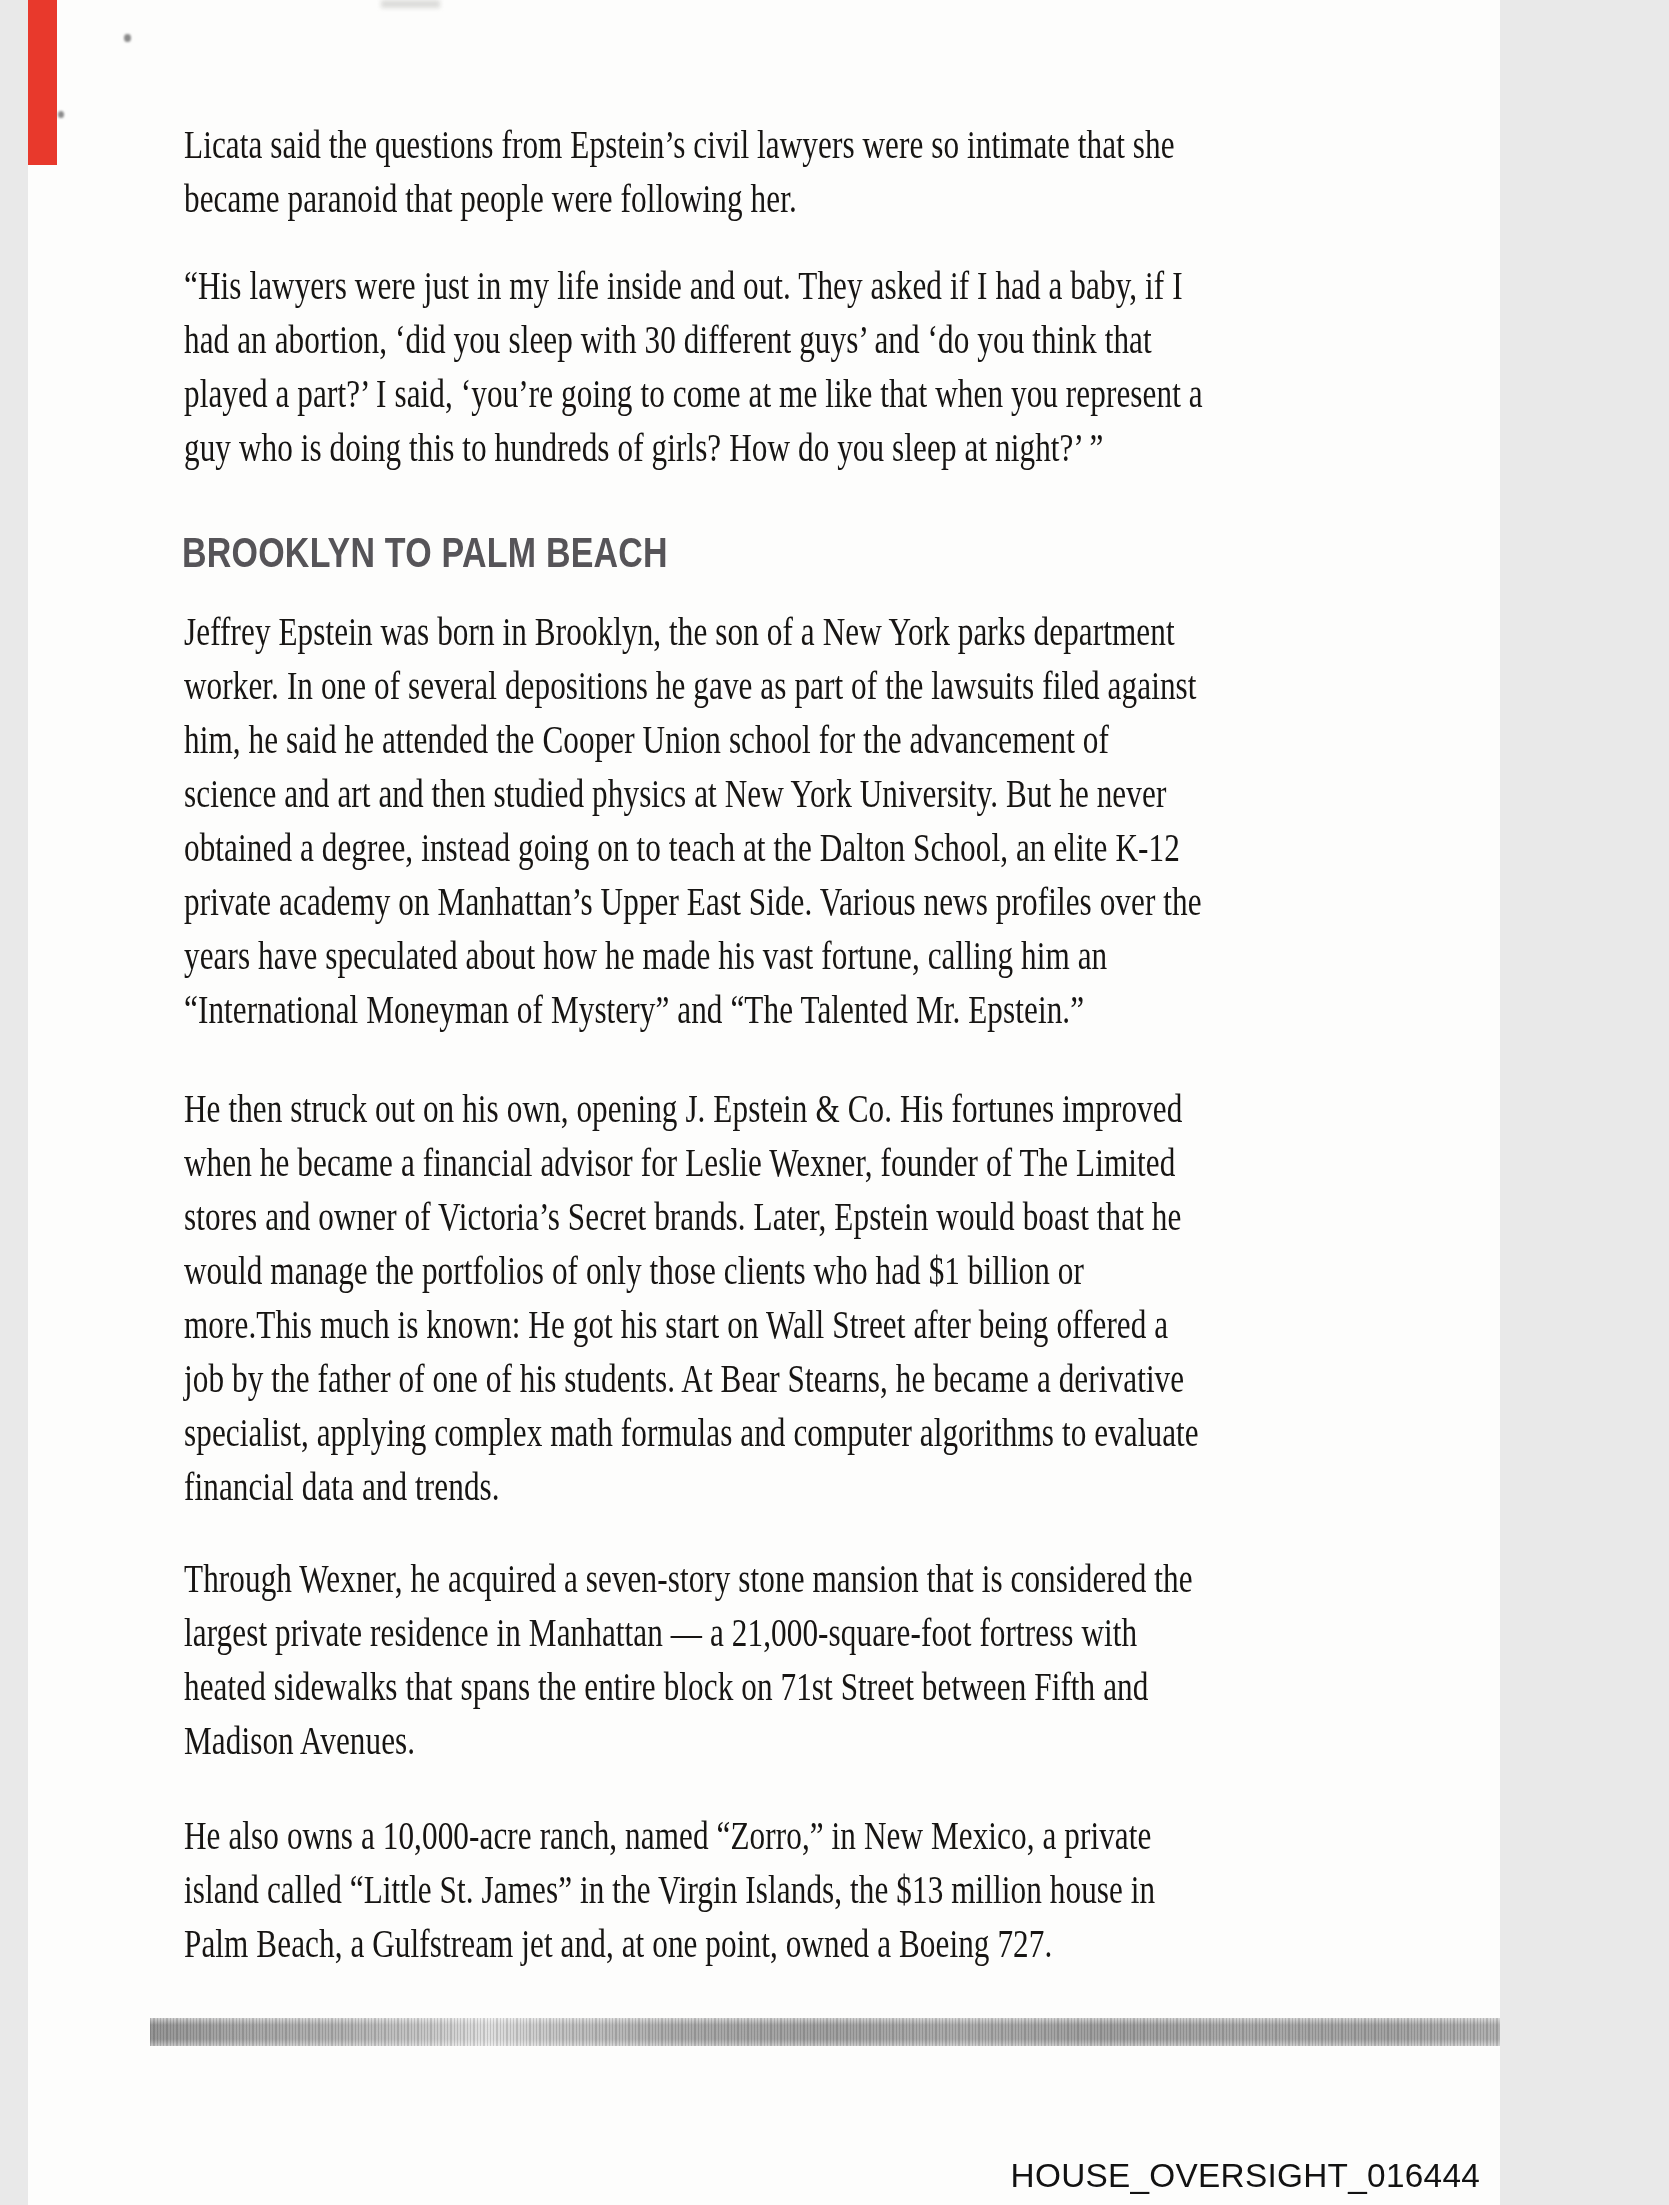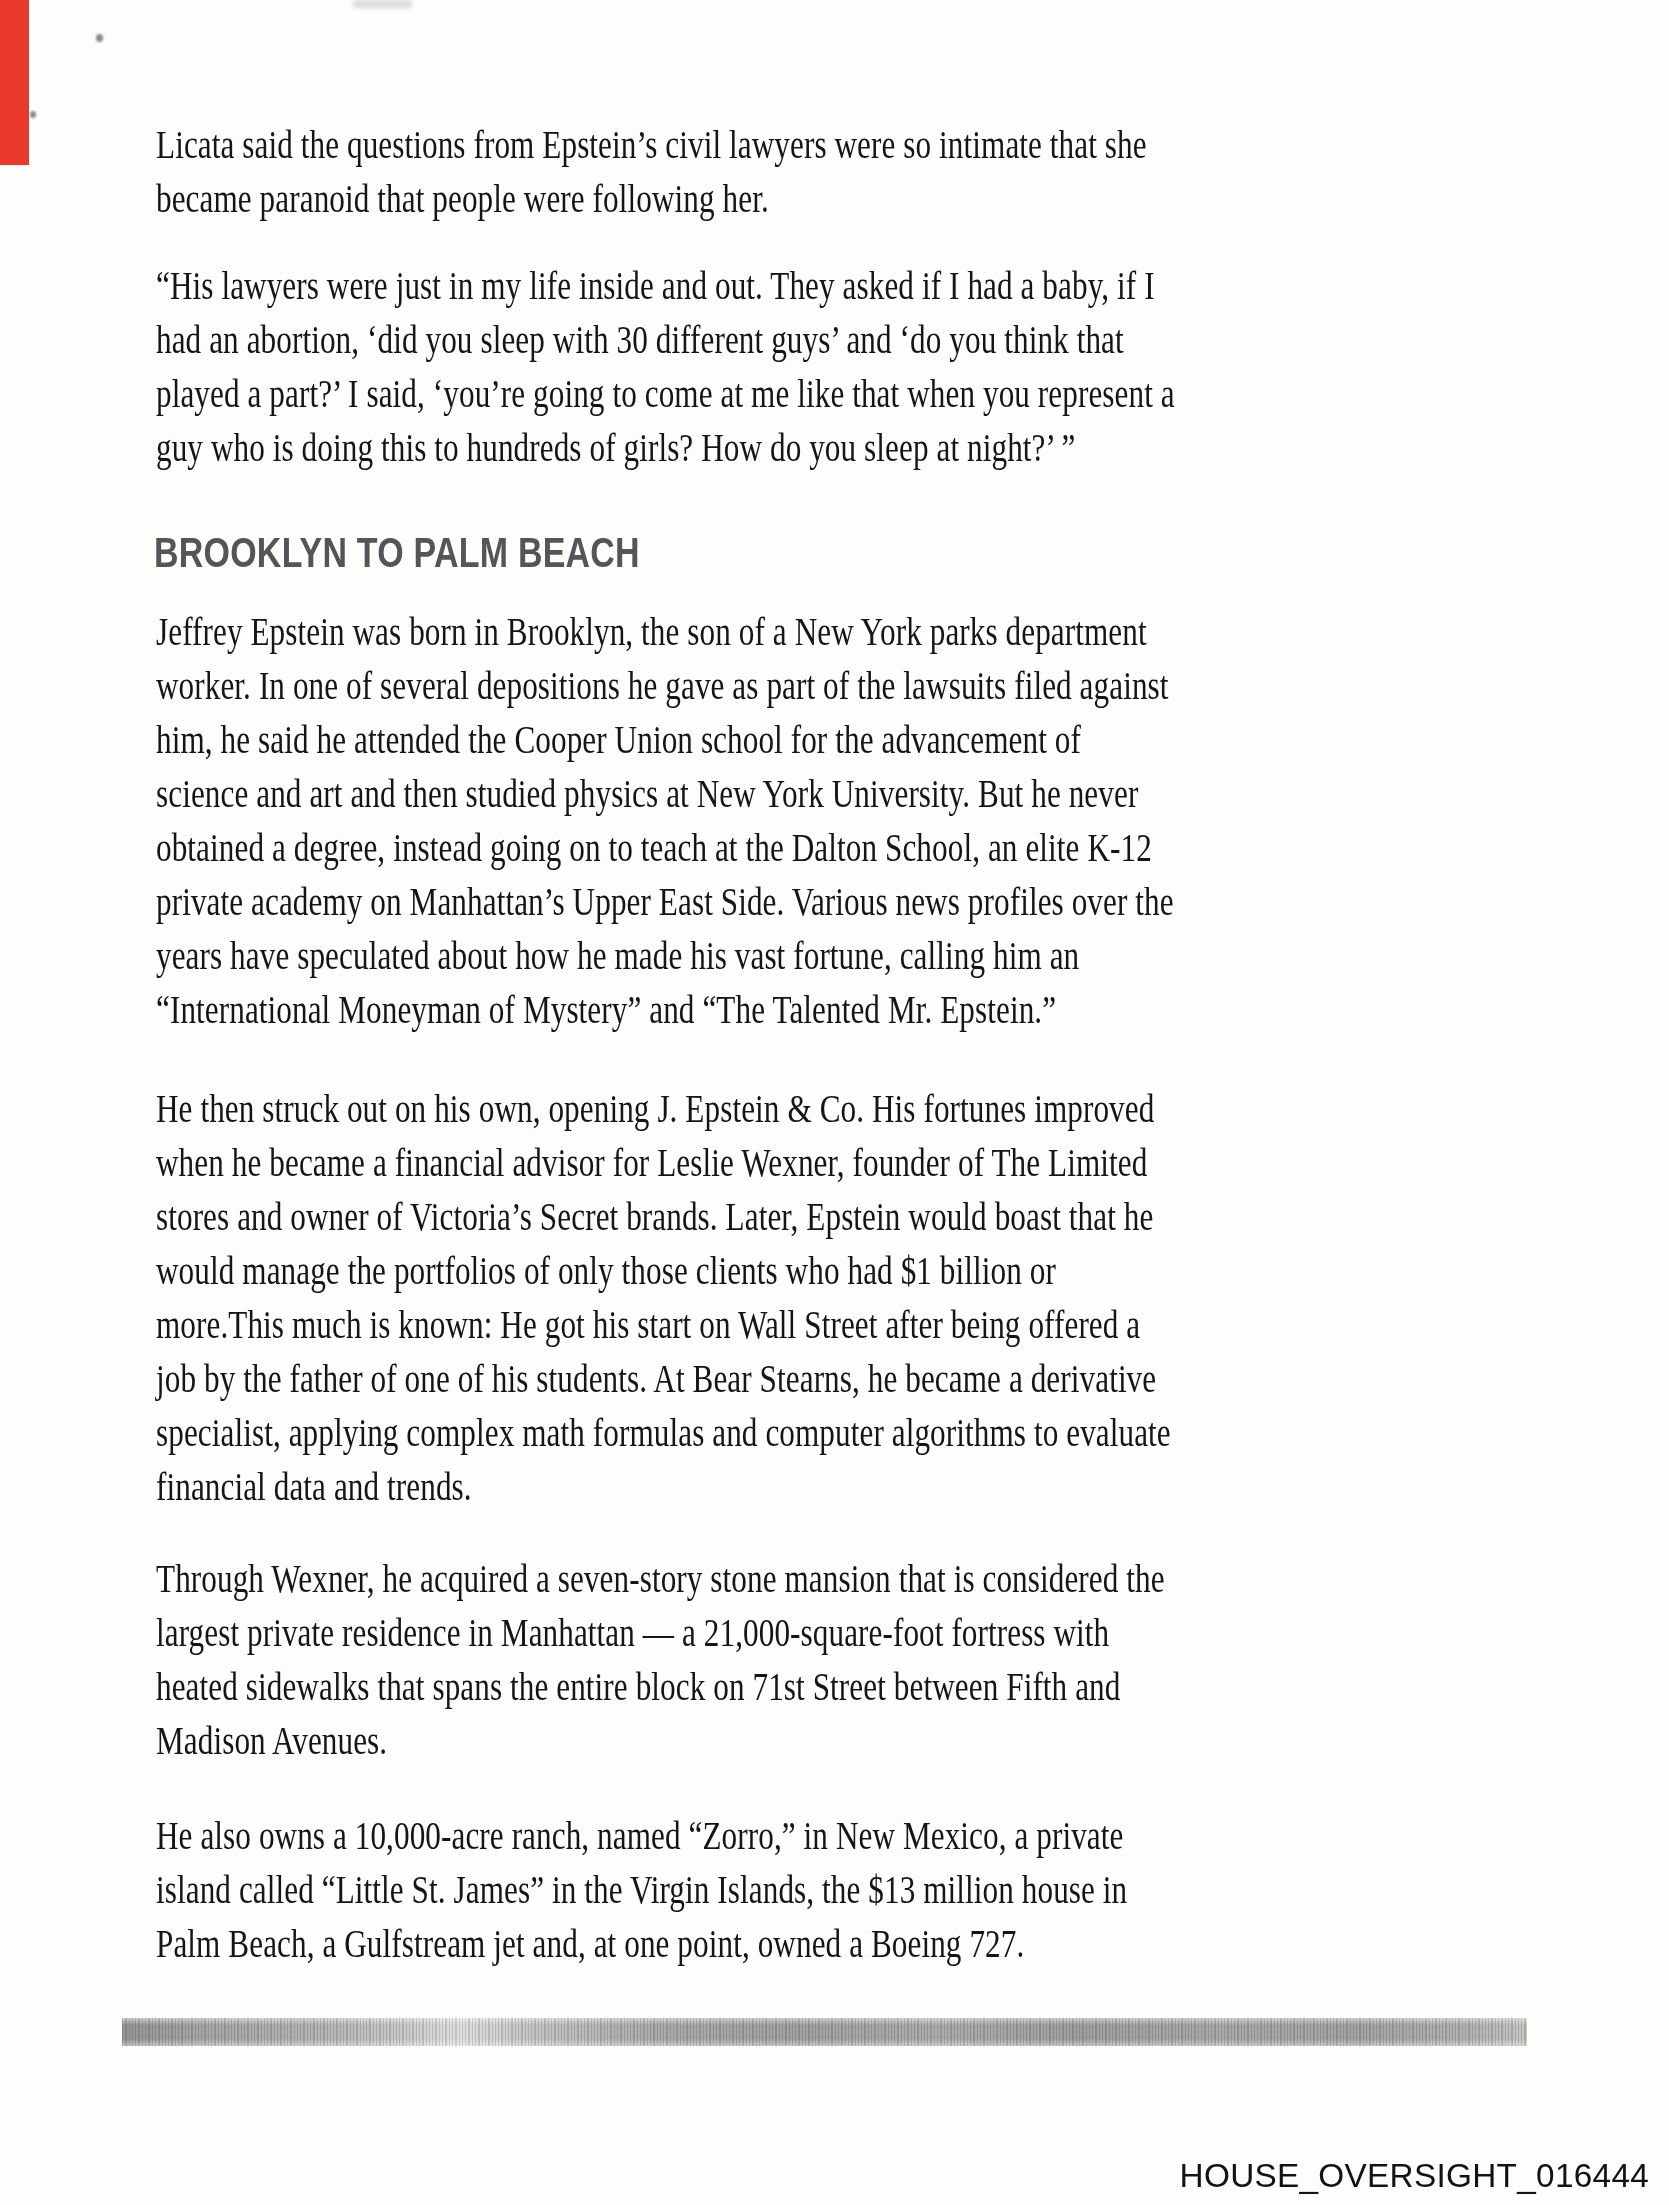--- a/index.html
+++ b/index.html
@@ -2,26 +2,27 @@
 <html style="font-size:10.5px"><head>
 <meta charset="utf-8">
 <style>
   html, body {
     margin: 0;
     padding: 0;
     background: #e9e9e9;
   }
   .page {
     position: relative;
-    width: 1669px;
+    width: 1472px;
     height: 2205px;
     background: #fdfdfc;
     overflow: hidden;
     font-family: "Liberation Serif", "DejaVu Serif", serif;
     color: #171513;
+    margin-left: 28px;
   }
   
   .red-bar {
     position: absolute;
     left: 0;
     top: 0;
     width: 29px;
     height: 165px;
     background: #e8392c;
   }

